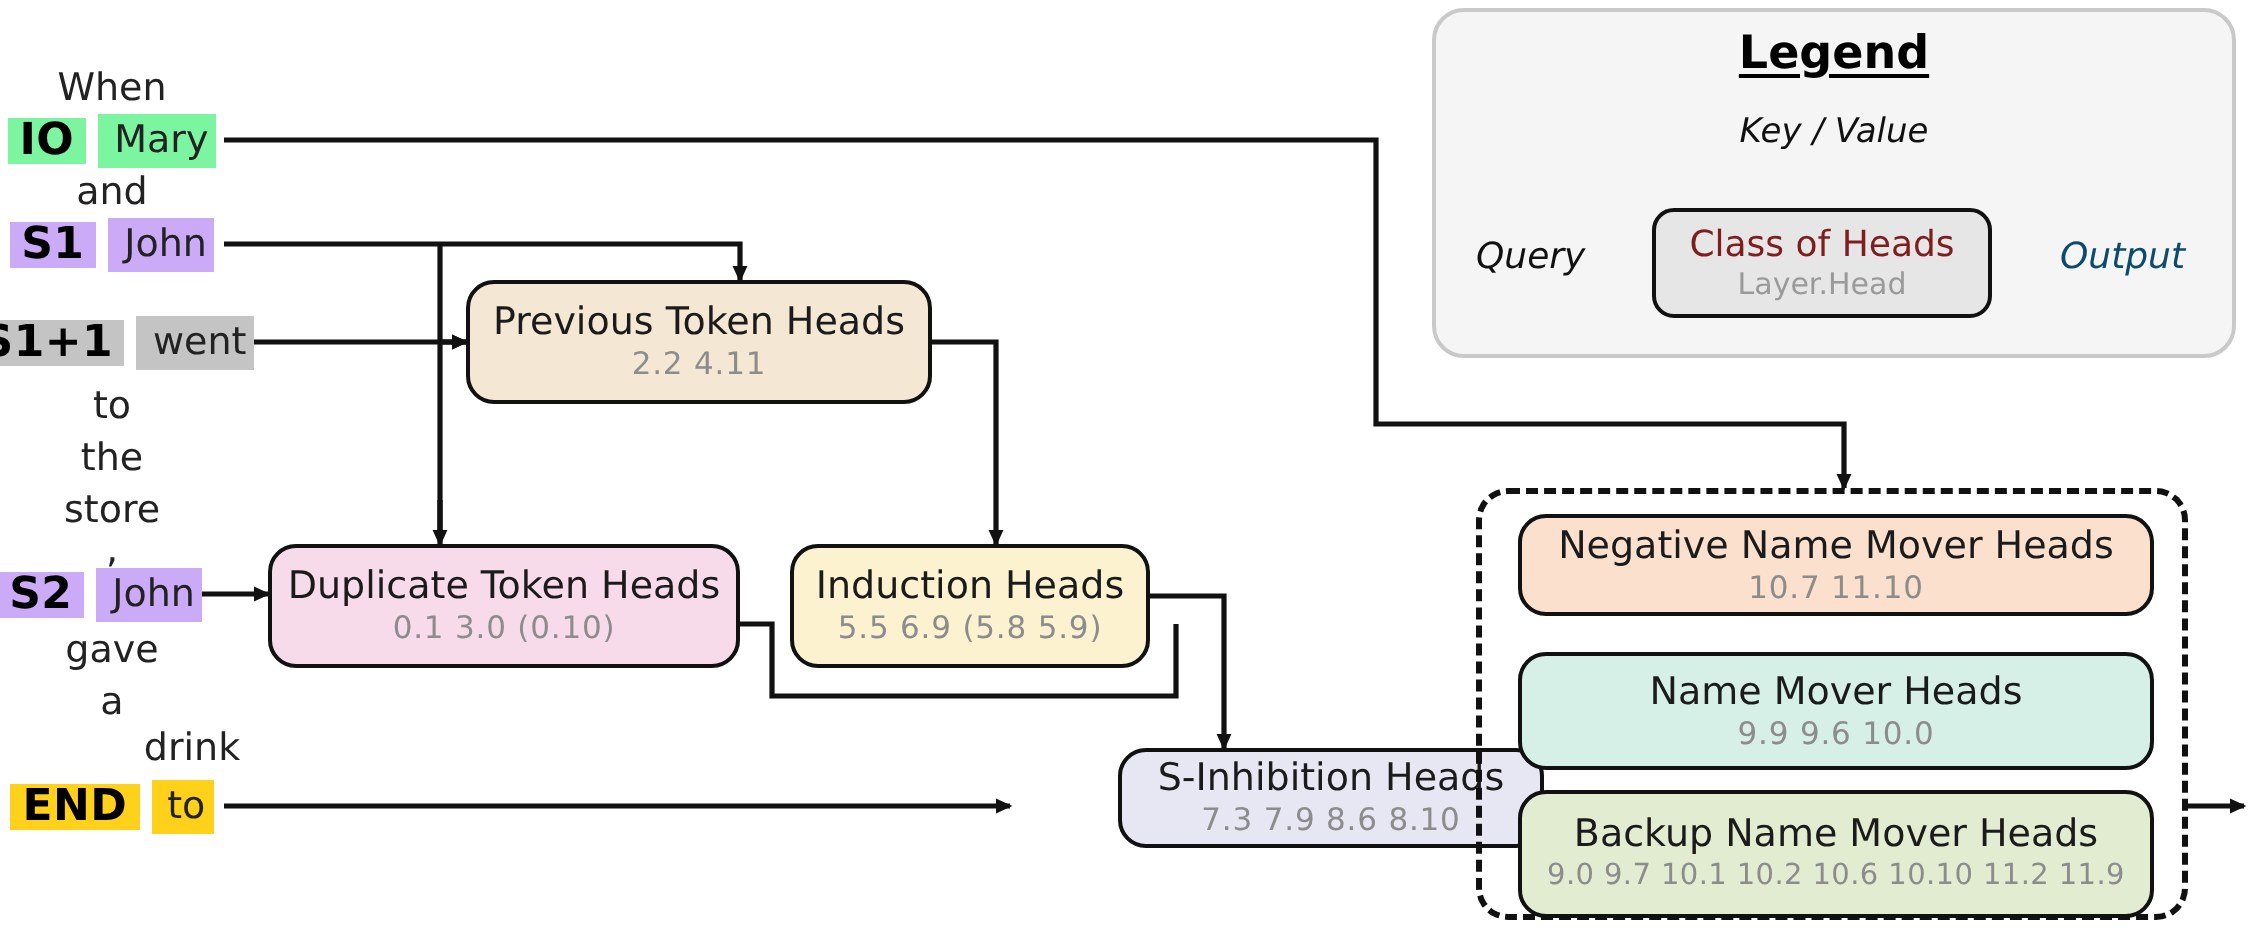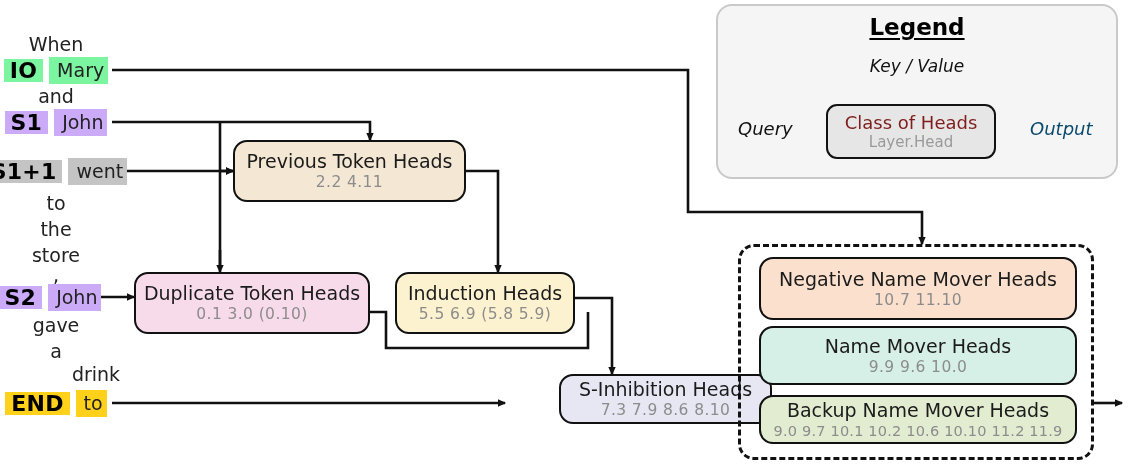--- a/index.html
+++ b/index.html
@@ -172,31 +172,31 @@
     <div class="heads">5.5  6.9 (5.8 5.9)</div>
   </div>
 
   <div class="hbox" style="left:535px;top:374px;width:213px;height:50px;background:#e6e7f3;margin-left:24px;">
     <div class="title">S-Inhibition Heads</div>
     <div class="heads">7.3 7.9 8.6  8.10</div>
   </div>
 
   <div id="mover-group" style="left:738px;top:244px;width:356px;height:216px;">
 
-    <div class="hbox" style="left:18px;top:10px;width:318px;height:63px;background:#fbe0cd;">
+    <div class="hbox" style="left:18px;top:10px;width:318px;height:51px;background:#fbe0cd;">
       <div class="title">Negative Name Mover Heads</div>
       <div class="heads">10.7 11.10</div>
     </div>
 
     <div class="hbox" style="left:18px;top:79px;width:318px;height:59px;background:#d6f0e7;">
       <div class="title">Name Mover Heads</div>
       <div class="heads">9.9  9.6  10.0</div>
     </div>
 
-    <div class="hbox" style="left:18px;top:148px;width:318px;height:49px;background:#e2ecd0;">
+    <div class="hbox" style="left:18px;top:148px;width:318px;height:64px;background:#e2ecd0;">
       <div class="title">Backup Name Mover Heads</div>
       <div class="heads" style="font-size:14.5px;letter-spacing:.2px;">9.0 9.7 10.1 10.2 10.6 10.10 11.2 11.9</div>
     </div>
   </div>
 
   <div id="legend" style="left:716px;top:4px;width:402px;height:175px;">
     <div class="lg-title">Legend</div>
     <div class="lg-kv">Key / Value</div>
     <div class="lg-query">Query</div>
     <div class="lg-output">Output</div>

